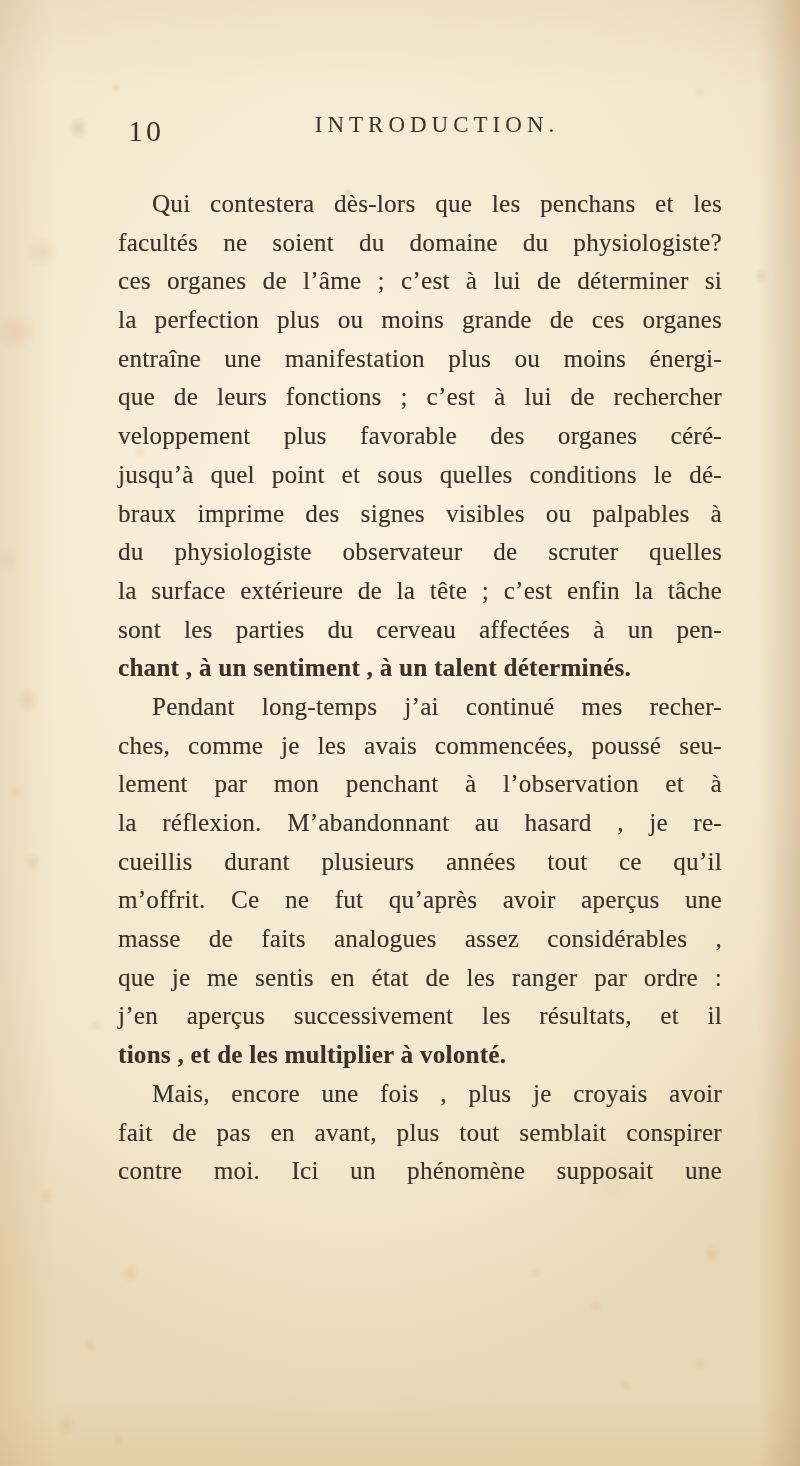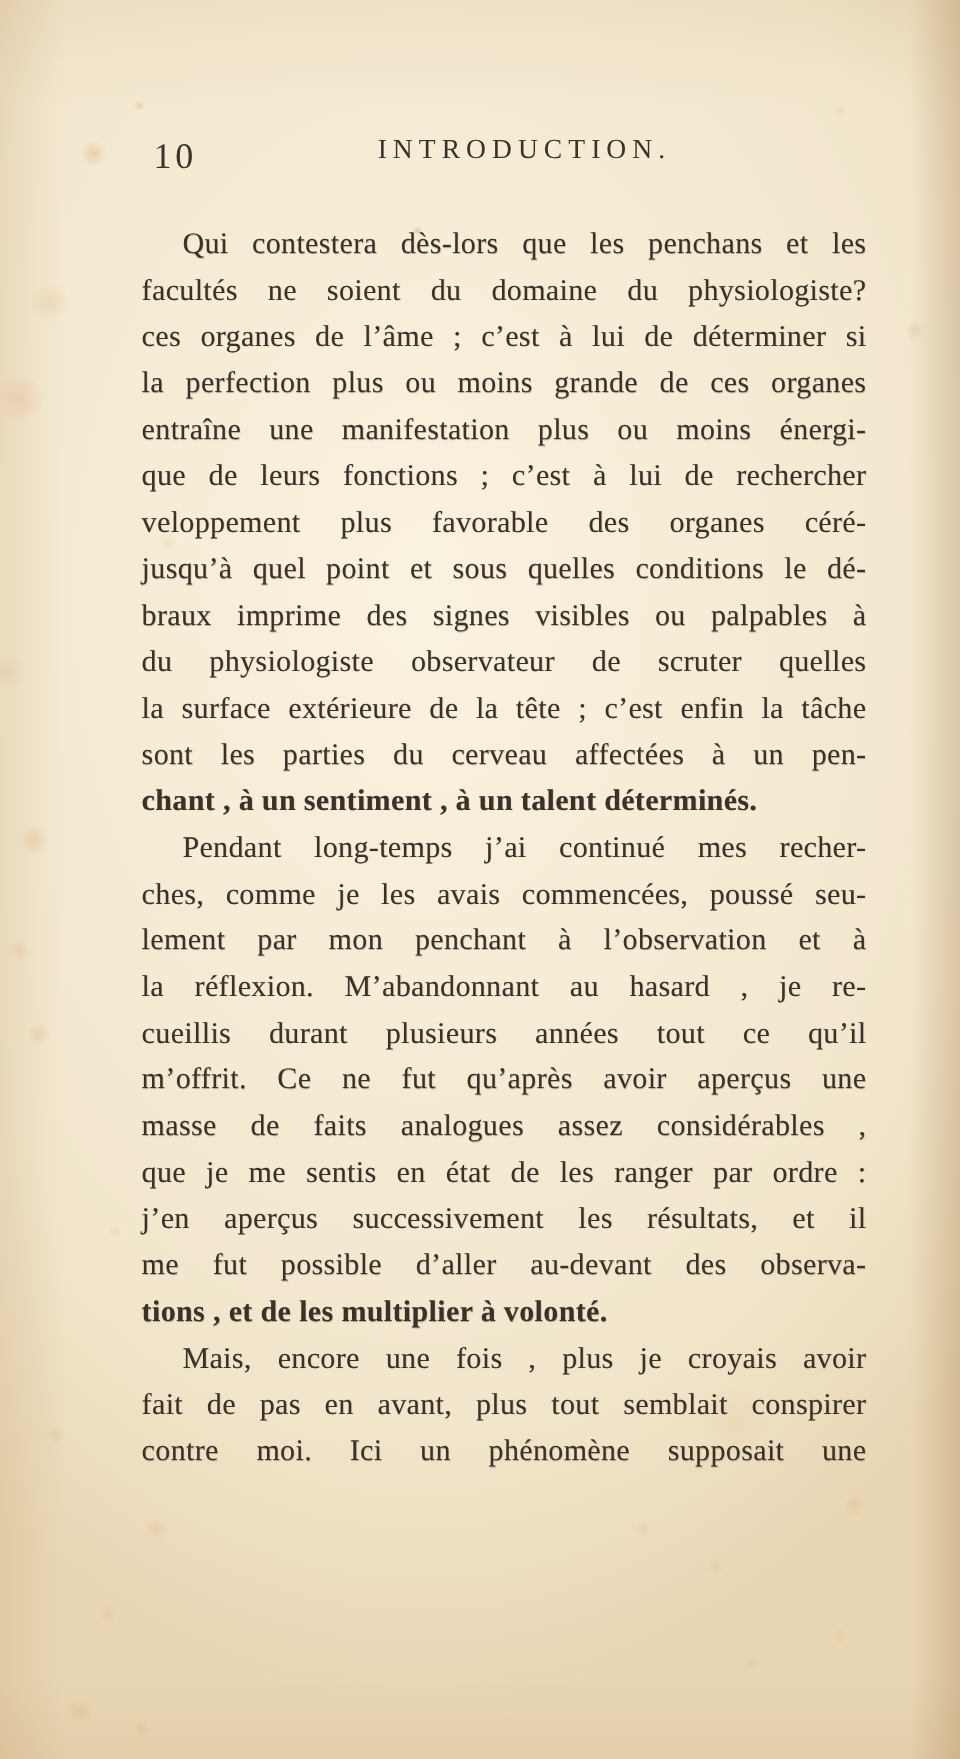--- a/index.html
+++ b/index.html
@@ -118,19 +118,18 @@
     <div class="line end">chant , à un sentiment , à un talent déterminés.</div>
     <div class="line indent">Pendant long-temps j’ai continué mes recher-</div>
     <div class="line">ches, comme je les avais commencées, poussé seu-</div>
     <div class="line">lement par mon penchant à l’observation et à</div>
     <div class="line">la réflexion. M’abandonnant au hasard , je re-</div>
     <div class="line">cueillis durant plusieurs années tout ce qu’il</div>
     <div class="line">m’offrit. Ce ne fut qu’après avoir aperçus une</div>
     <div class="line">masse de faits analogues assez considérables ,</div>
     <div class="line">que je me sentis en état de les ranger par ordre :</div>
     <div class="line">j’en aperçus successivement les résultats, et il</div>
-    <div class="line">me fut possible d’aller au-devant des observa-</div>
     <div class="line end">tions , et de les multiplier à volonté.</div>
     <div class="line indent">Mais, encore une fois , plus je croyais avoir</div>
     <div class="line">fait de pas en avant, plus tout semblait conspirer</div>
     <div class="line">contre moi. Ici un phénomène supposait une</div>
   </div>
 </div>
 
 </body></html>

